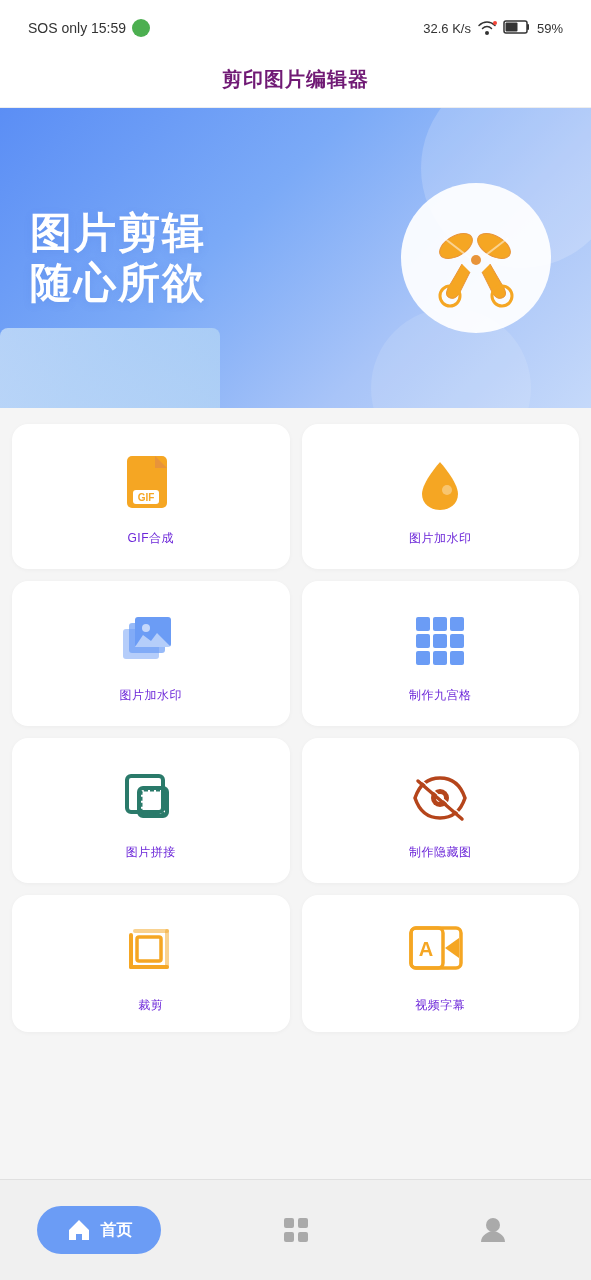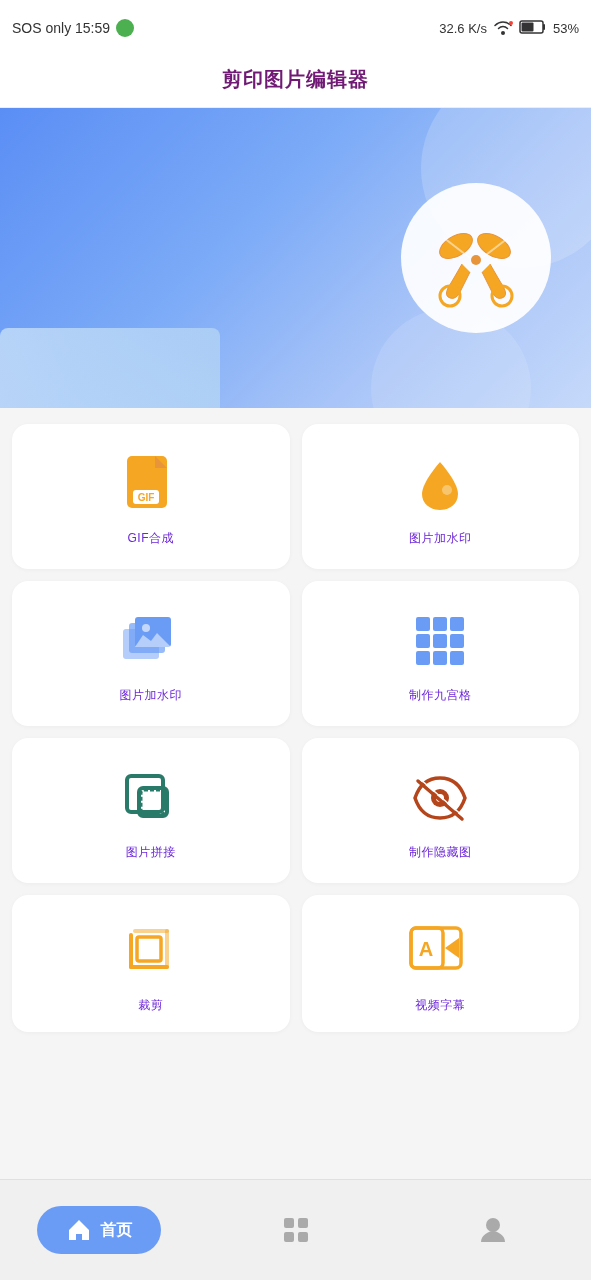--- a/index.html
+++ b/index.html
@@ -10,21 +10,21 @@
       background: #f5f5f5;
       font-family: 'PingFang SC', 'Microsoft YaHei', sans-serif;
       position: relative;
     }
 
     
     .status-bar {
       display: flex;
       justify-content: space-between;
       align-items: center;
-      padding: 10px 12px 6px;
+      padding: 10px 28px 6px;
       background: #fff;
       height: 52px;
     }
     .status-left {
       font-size: 14px;
       color: #333;
       font-weight: 500;
       display: flex;
       align-items: center;
       gap: 6px;
@@ -248,32 +248,36 @@
         <circle cx="18" cy="4" r="2" fill="#f44336"></circle>
       </svg>
     </span>
     <span>
       <svg width="28" height="16" viewBox="0 0 28 16" fill="none">
         <rect x="1" y="2" width="23" height="12" rx="2" stroke="#333" stroke-width="1.5" fill="none"></rect>
         <rect x="2.5" y="3.5" width="12" height="9" rx="1" fill="#333"></rect>
         <path d="M25 6v4" stroke="#333" stroke-width="2" stroke-linecap="round"></path>
       </svg>
     </span>
-    <span>53%</span>
+    <span>59%</span>
   </div>
 </div>
 
 <div class="app-header">
   <span class="app-title">剪印图片编辑器</span>
 </div>
 
 <div class="banner">
   <div class="banner-blob1"></div>
   <div class="banner-blob2"></div>
   <div class="banner-deco"></div>
+  <div class="banner-text">
+    <div class="banner-title-line1">图片剪辑</div>
+    <div class="banner-title-line2">随心所欲</div>
+  </div>
   <div class="banner-scissors">
     <div class="scissors-circle">
       <svg class="scissors-svg" viewBox="0 0 100 100" fill="none">
 
         <ellipse cx="30" cy="38" rx="18" ry="10" transform="rotate(-30 30 38)" fill="#f5a623" stroke="#e8943a" stroke-width="1"></ellipse>
         <ellipse cx="68" cy="38" rx="18" ry="10" transform="rotate(30 68 38)" fill="#f5a623" stroke="#e8943a" stroke-width="1"></ellipse>
 
         <circle cx="50" cy="52" r="5" fill="#e8943a"></circle>
 
         <path d="M36 56 Q28 70 22 80 Q18 88 24 90 Q30 92 34 84 L44 64" fill="#f5a623" stroke="#e8943a" stroke-width="1"></path>

